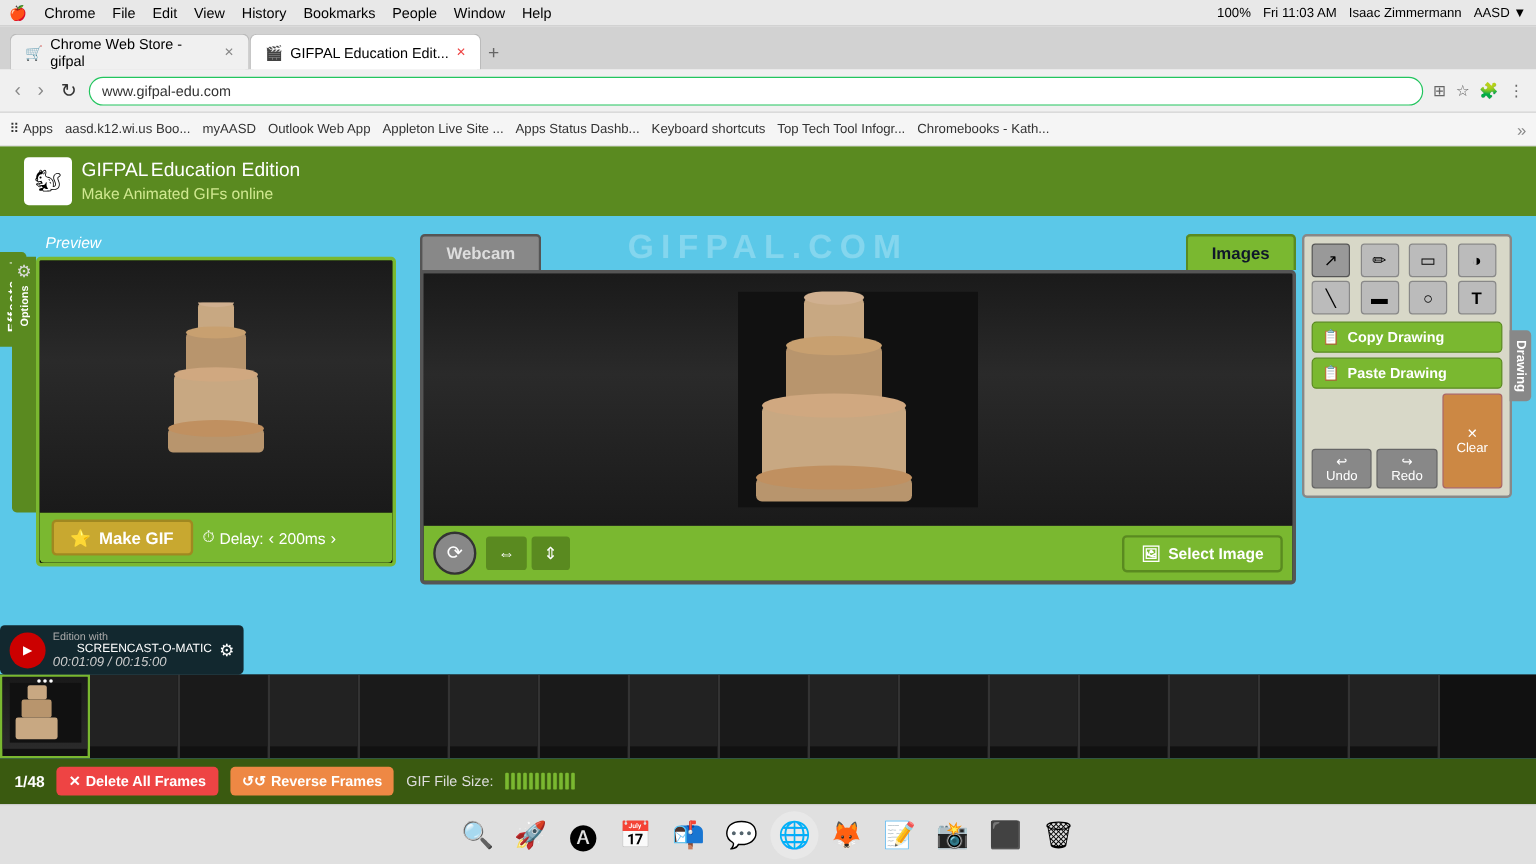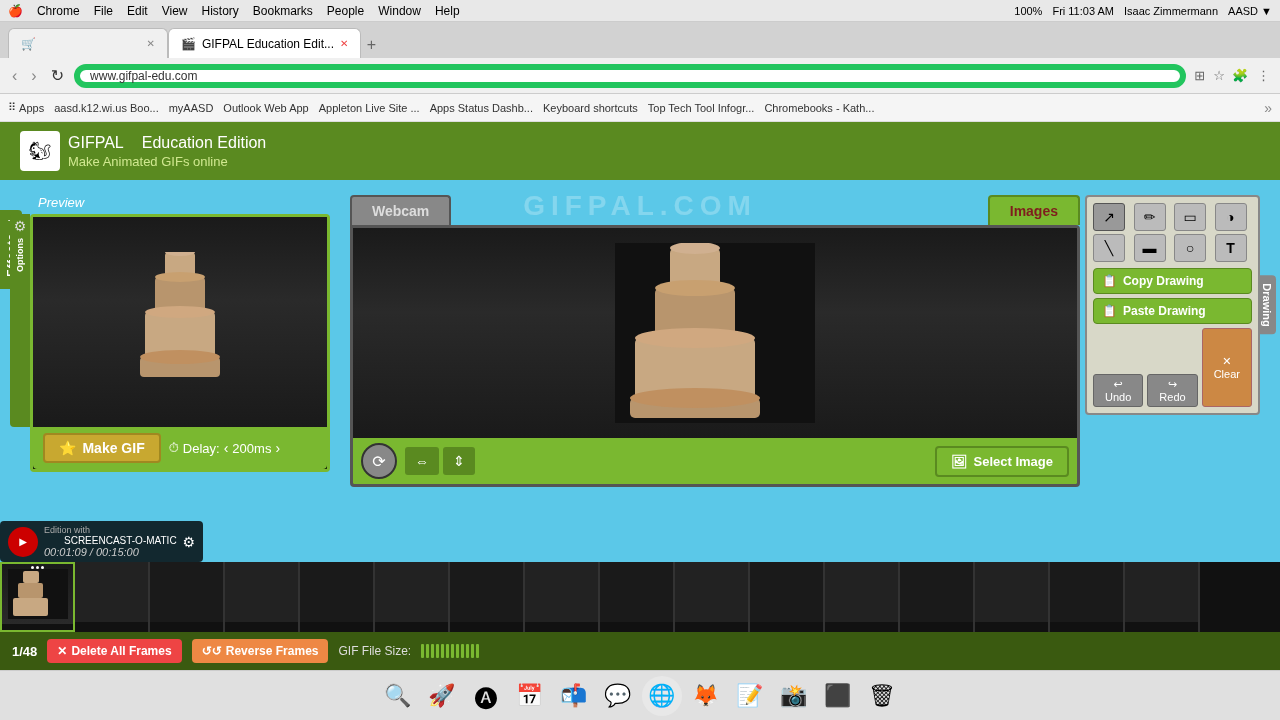--- a/index.html
+++ b/index.html
@@ -33,21 +33,21 @@
     
     .address-bar {
       width: 100%; height: 36px; background: #f0f0f0;
       display: flex; align-items: center; padding: 0 8px; gap: 6px;
       border-bottom: 1px solid #ccc;
     }
     .nav-btn { font-size: 16px; color: #888; cursor: pointer; padding: 2px 4px; }
     .nav-btn.active { color: #333; }
     .url-bar {
       flex: 1; height: 24px; border-radius: 12px; background: #fff;
-      border: 6px solid #22c55e; padding: 0 10px; font-size: 12px;
+      border: 1px solid #22c55e; padding: 0 10px; font-size: 12px;
       display: flex; align-items: center; color: #333;
     }
     .toolbar-icons { display: flex; align-items: center; gap: 4px; }
     .toolbar-icon { font-size: 13px; color: #666; cursor: pointer; padding: 2px; }
 
     
     .bookmarks-bar {
       width: 100%; height: 28px; background: #f5f5f5;
       display: flex; align-items: center; padding: 0 8px; gap: 10px;
       border-bottom: 1px solid #ddd; font-size: 11px;
@@ -132,21 +132,21 @@
     }
     .tab-bar-panel {
       display: flex; gap: 0; margin-bottom: 0; justify-content: space-between;
     }
     .panel-tab {
       padding: 6px 20px; font-size: 14px; font-weight: bold;
       cursor: pointer; border-radius: 4px 4px 0 0;
       border: 2px solid #555; border-bottom: none;
     }
     .panel-tab.inactive { background: #888; color: #ddd; }
-    .panel-tab.active { background: #7ab830; color: #7f1d1d; border-color: #5a8a20; }
+    .panel-tab.active { background: #7ab830; color: #0f172a; border-color: #5a8a20; }
 
     .panel-content {
       border: 3px solid #555; border-radius: 0 4px 4px 4px;
       background: #222; overflow: hidden;
     }
     .webcam-image {
       width: 100%; height: 210px;
       background: linear-gradient(to bottom, #1a1a1a 0%, #2a2a2a 40%, #1a1a1a 100%);
       display: flex; align-items: center; justify-content: center;
       position: relative; overflow: hidden;
@@ -317,20 +317,21 @@
     <span>100%</span>
     <span>Fri 11:03 AM</span>
     <span>Isaac Zimmermann</span>
     <span>AASD ▼</span>
   </div>
 </div>
 
 <div class="chrome-tabbar">
   <div class="tab">
     <span>🛒</span>
+    <span>Chrome Web Store - gifpal</span>
     <span class="tab-close">✕</span>
   </div>
   <div class="tab active">
     <span>🎬</span>
     <span>GIFPAL Education Edit...</span>
     <span class="tab-close tab-close-active">✕</span>
   </div>
   <div style="width:20px;height:26px;display:flex;align-items:center;justify-content:center;cursor:pointer;color:#666;">+</div>
 </div>
 
@@ -378,21 +379,21 @@
   <div class="bookmark-item">
     <span>Chromebooks - Kath...</span>
   </div>
   <span style="color:#888;font-size:14px;margin-left:auto;">»</span>
 </div>
 
 <div class="gifpal-header">
   <div class="gifpal-logo">
     <div class="gifpal-logo-img">🐿</div>
     <div>
-      <div style="display:flex;align-items:center;gap:18px;">
+      <div style="display:flex;align-items:center;gap:2px;">
         <span class="gifpal-title main">GIFPAL</span>
         <span class="gifpal-title edition">Education Edition</span>
       </div>
       <div class="gifpal-subtitle">Make Animated GIFs online</div>
     </div>
   </div>
 </div>
 
 <div class="content-area">
 

